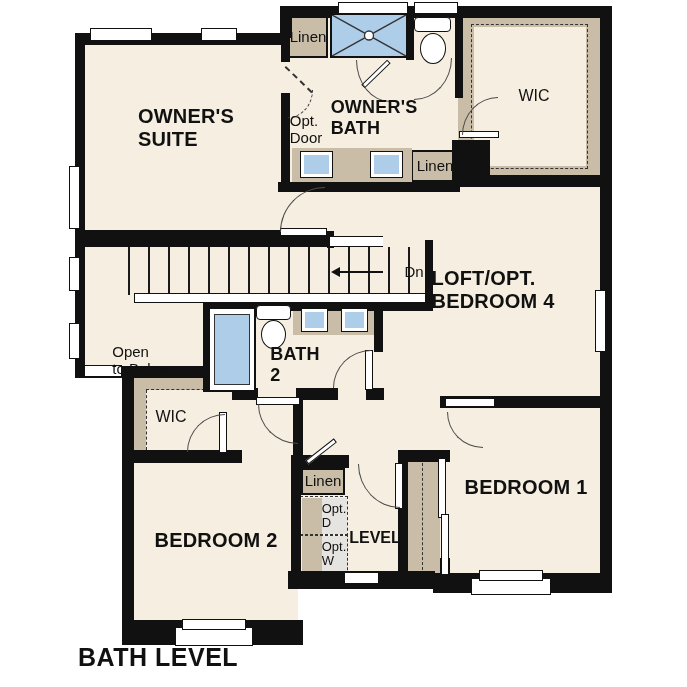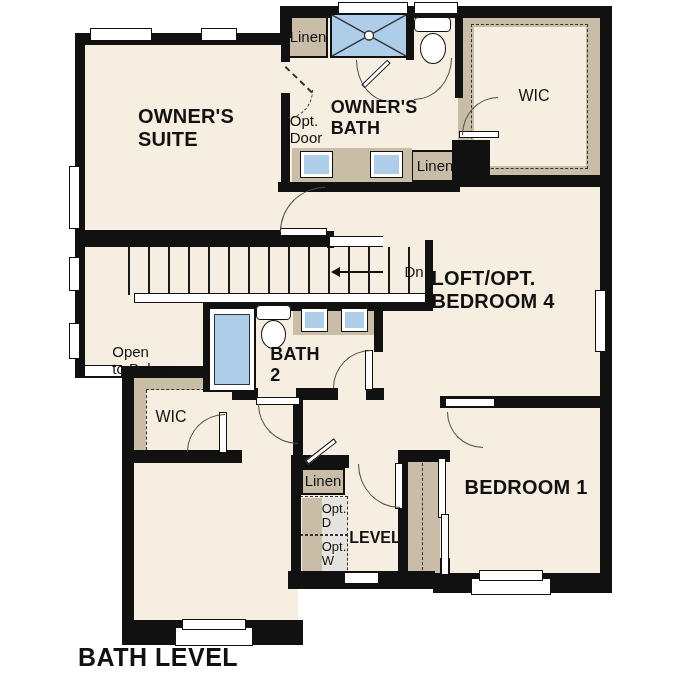--- a/index.html
+++ b/index.html
@@ -175,20 +175,21 @@
   <div class="lbl room" style="left:374px;top:118px;font-size:18px;">OWNER'S
 BATH</div>
   <div class="lbl small" style="left:534px;top:96px;font-size:16px;">WIC</div>
   <div class="lbl room" style="left:493px;top:290px;">LOFT/OPT.
 BEDROOM 4</div>
   <div class="lbl small" style="left:141px;top:336px;margin-top:24px;">Open
 to Below</div>
   <div class="lbl room" style="left:295px;top:365px;font-size:18px;">BATH
 2</div>
   <div class="lbl small" style="left:171px;top:417px;font-size:16px;">WIC</div>
+  <div class="lbl room" style="left:216px;top:540px;">BEDROOM 2</div>
   <div class="lbl room" style="left:526px;top:487px;">BEDROOM 1</div>
   <div class="lbl laun" style="left:375px;top:538px;">LEVEL</div>
   <div class="lbl small" style="left:308px;top:37px;">Linen</div>
   <div class="lbl small" style="left:435px;top:166px;">Linen</div>
   <div class="lbl small" style="left:323px;top:481px;">Linen</div>
   <div class="lbl small" style="left:306px;top:129px;">Opt.
 Door</div>
   <div class="lbl tiny" style="left:334px;top:516px;">Opt.
 D</div>
   <div class="lbl tiny" style="left:334px;top:554px;">Opt.

